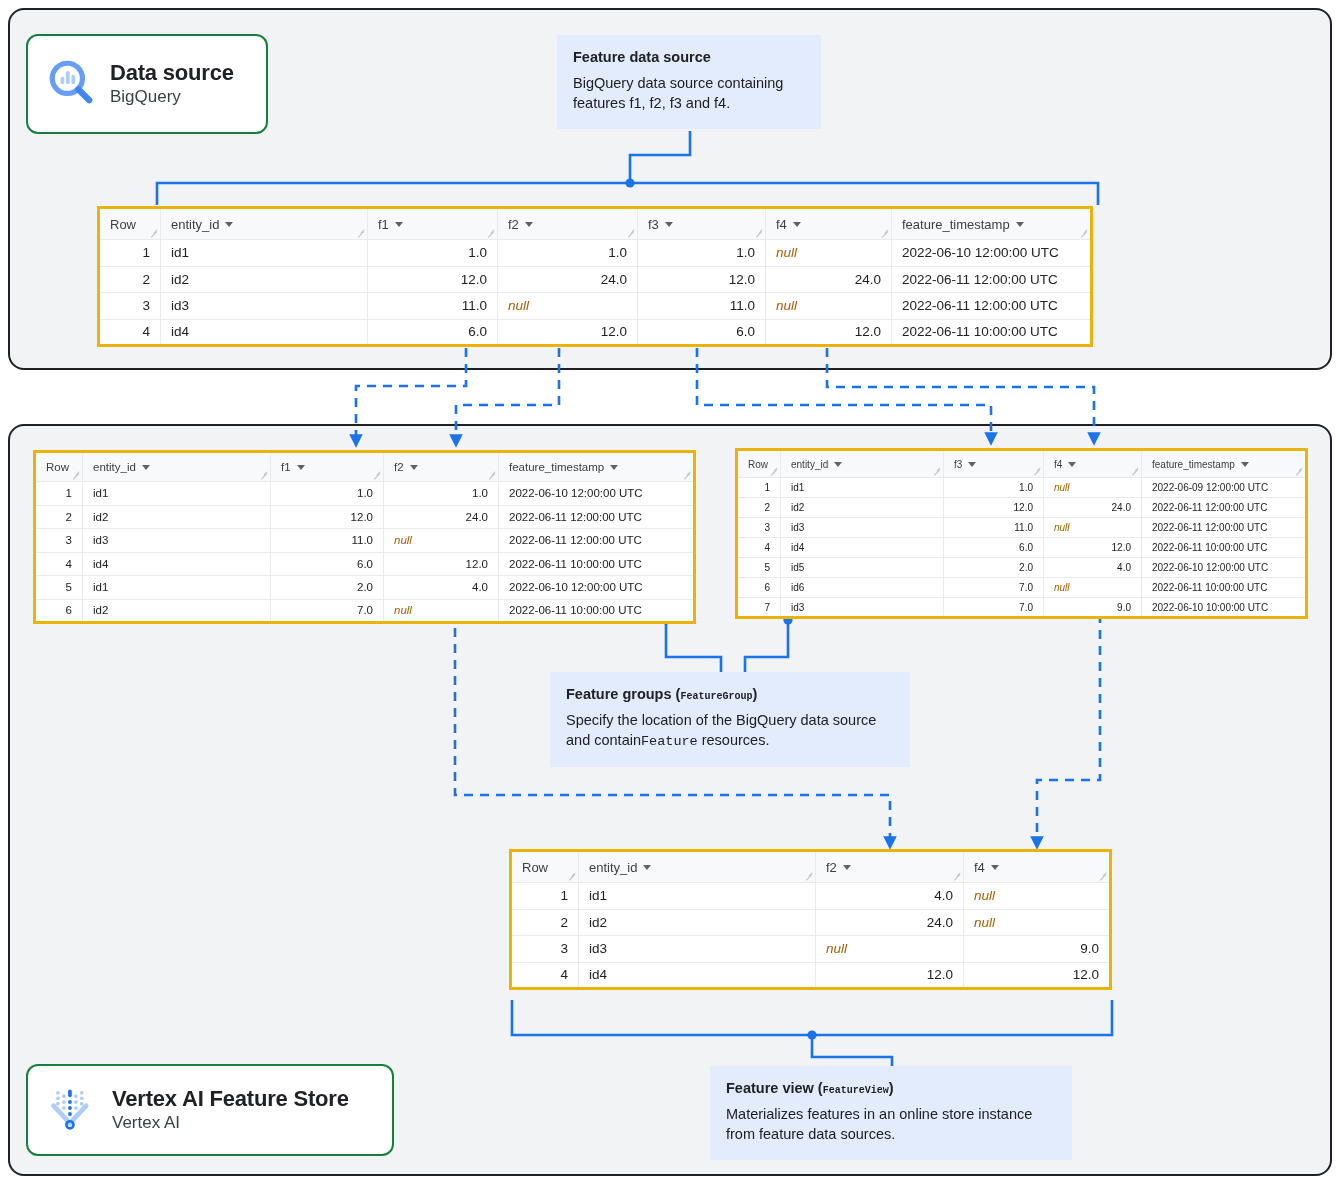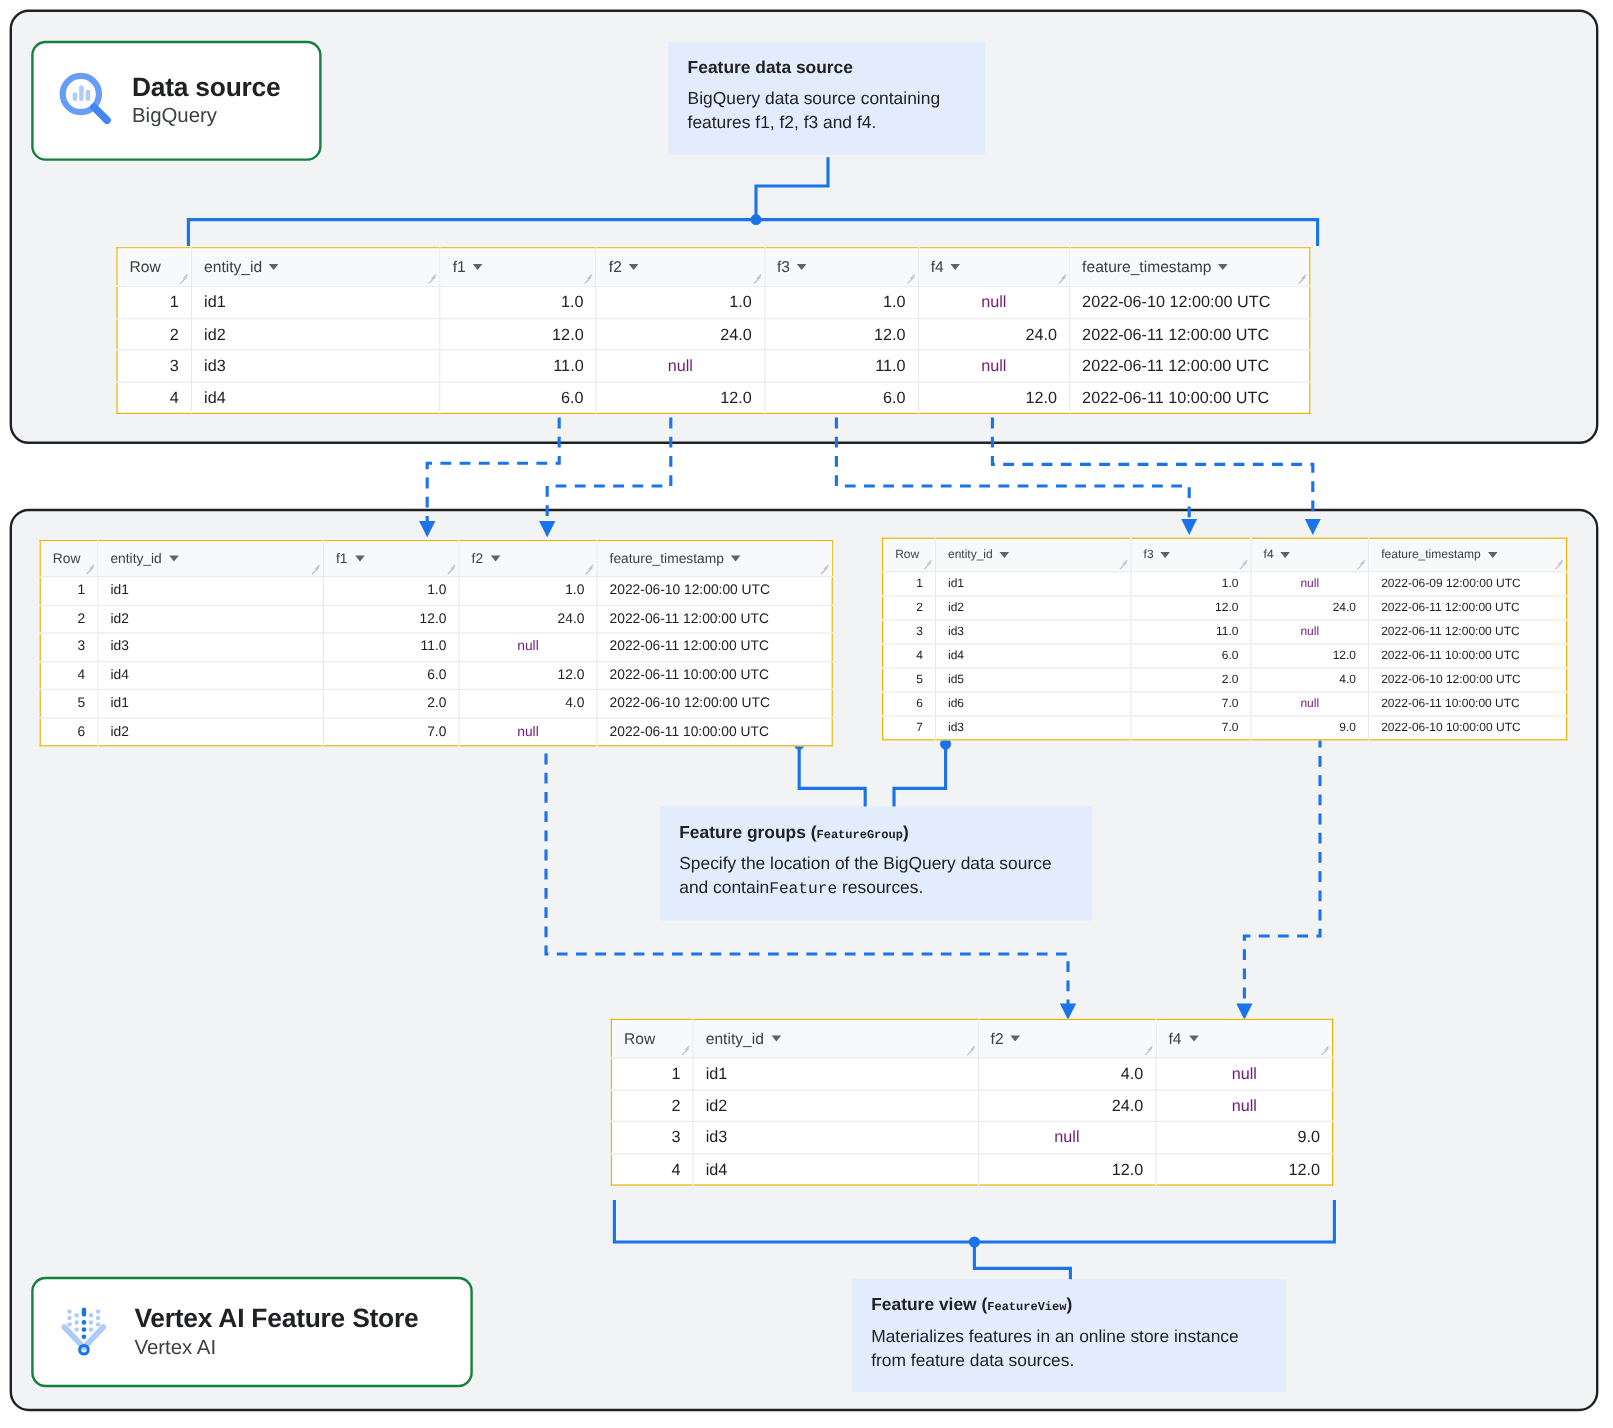--- a/index.html
+++ b/index.html
@@ -69,21 +69,21 @@
   .callout-body { font-size: 14.5px; color: #202124; line-height: 1.42; }
   .callout-body .mono {
     font-family: "Liberation Mono", "DejaVu Sans Mono", monospace;
     font-size: 13.5px;
   }
 
   
   .dtable {
     position: absolute;
     background: #ffffff;
-    border: 1px solid #eab308;
+    border: 3px solid #eab308;
     border-collapse: collapse;
     table-layout: fixed;
     color: #202124;
   }
   .dtable td, .dtable th {
     border-right: 1px solid #e8eaed;
     border-bottom: 1px solid #e8eaed;
     padding: 0 10px;
     overflow: hidden;
     white-space: nowrap;
@@ -112,21 +112,21 @@
     width: 9px; height: 9px; opacity: .65;
   }
   .grip:before, .grip:after {
     content: ""; position: absolute; right: 0;
     height: 1px; background: #9aa0a6;
     transform: rotate(-45deg);
   }
   .grip:before { bottom: 2px; width: 8px; }
   .grip:after  { bottom: 5px; width: 5px; }
   .num  { text-align: right; }
-  .null { text-align: center; color: #701a75; }
+  .null { text-align: left; font-style: italic; color: #a16207; }
   .ts   { text-align: left; }
   .rownum { text-align: right; color: #202124; }
   .eid { text-align: left; }
 
   
   .t-lg thead th { height: 32px; font-size: 13px; }
   .t-lg td { height: 26.5px; font-size: 13.5px; }
   .t-md thead th { height: 30px; font-size: 11.5px; }
   .t-md td { height: 23.5px; font-size: 11.5px; }
   .t-sm thead th { height: 28px; font-size: 10px; }

